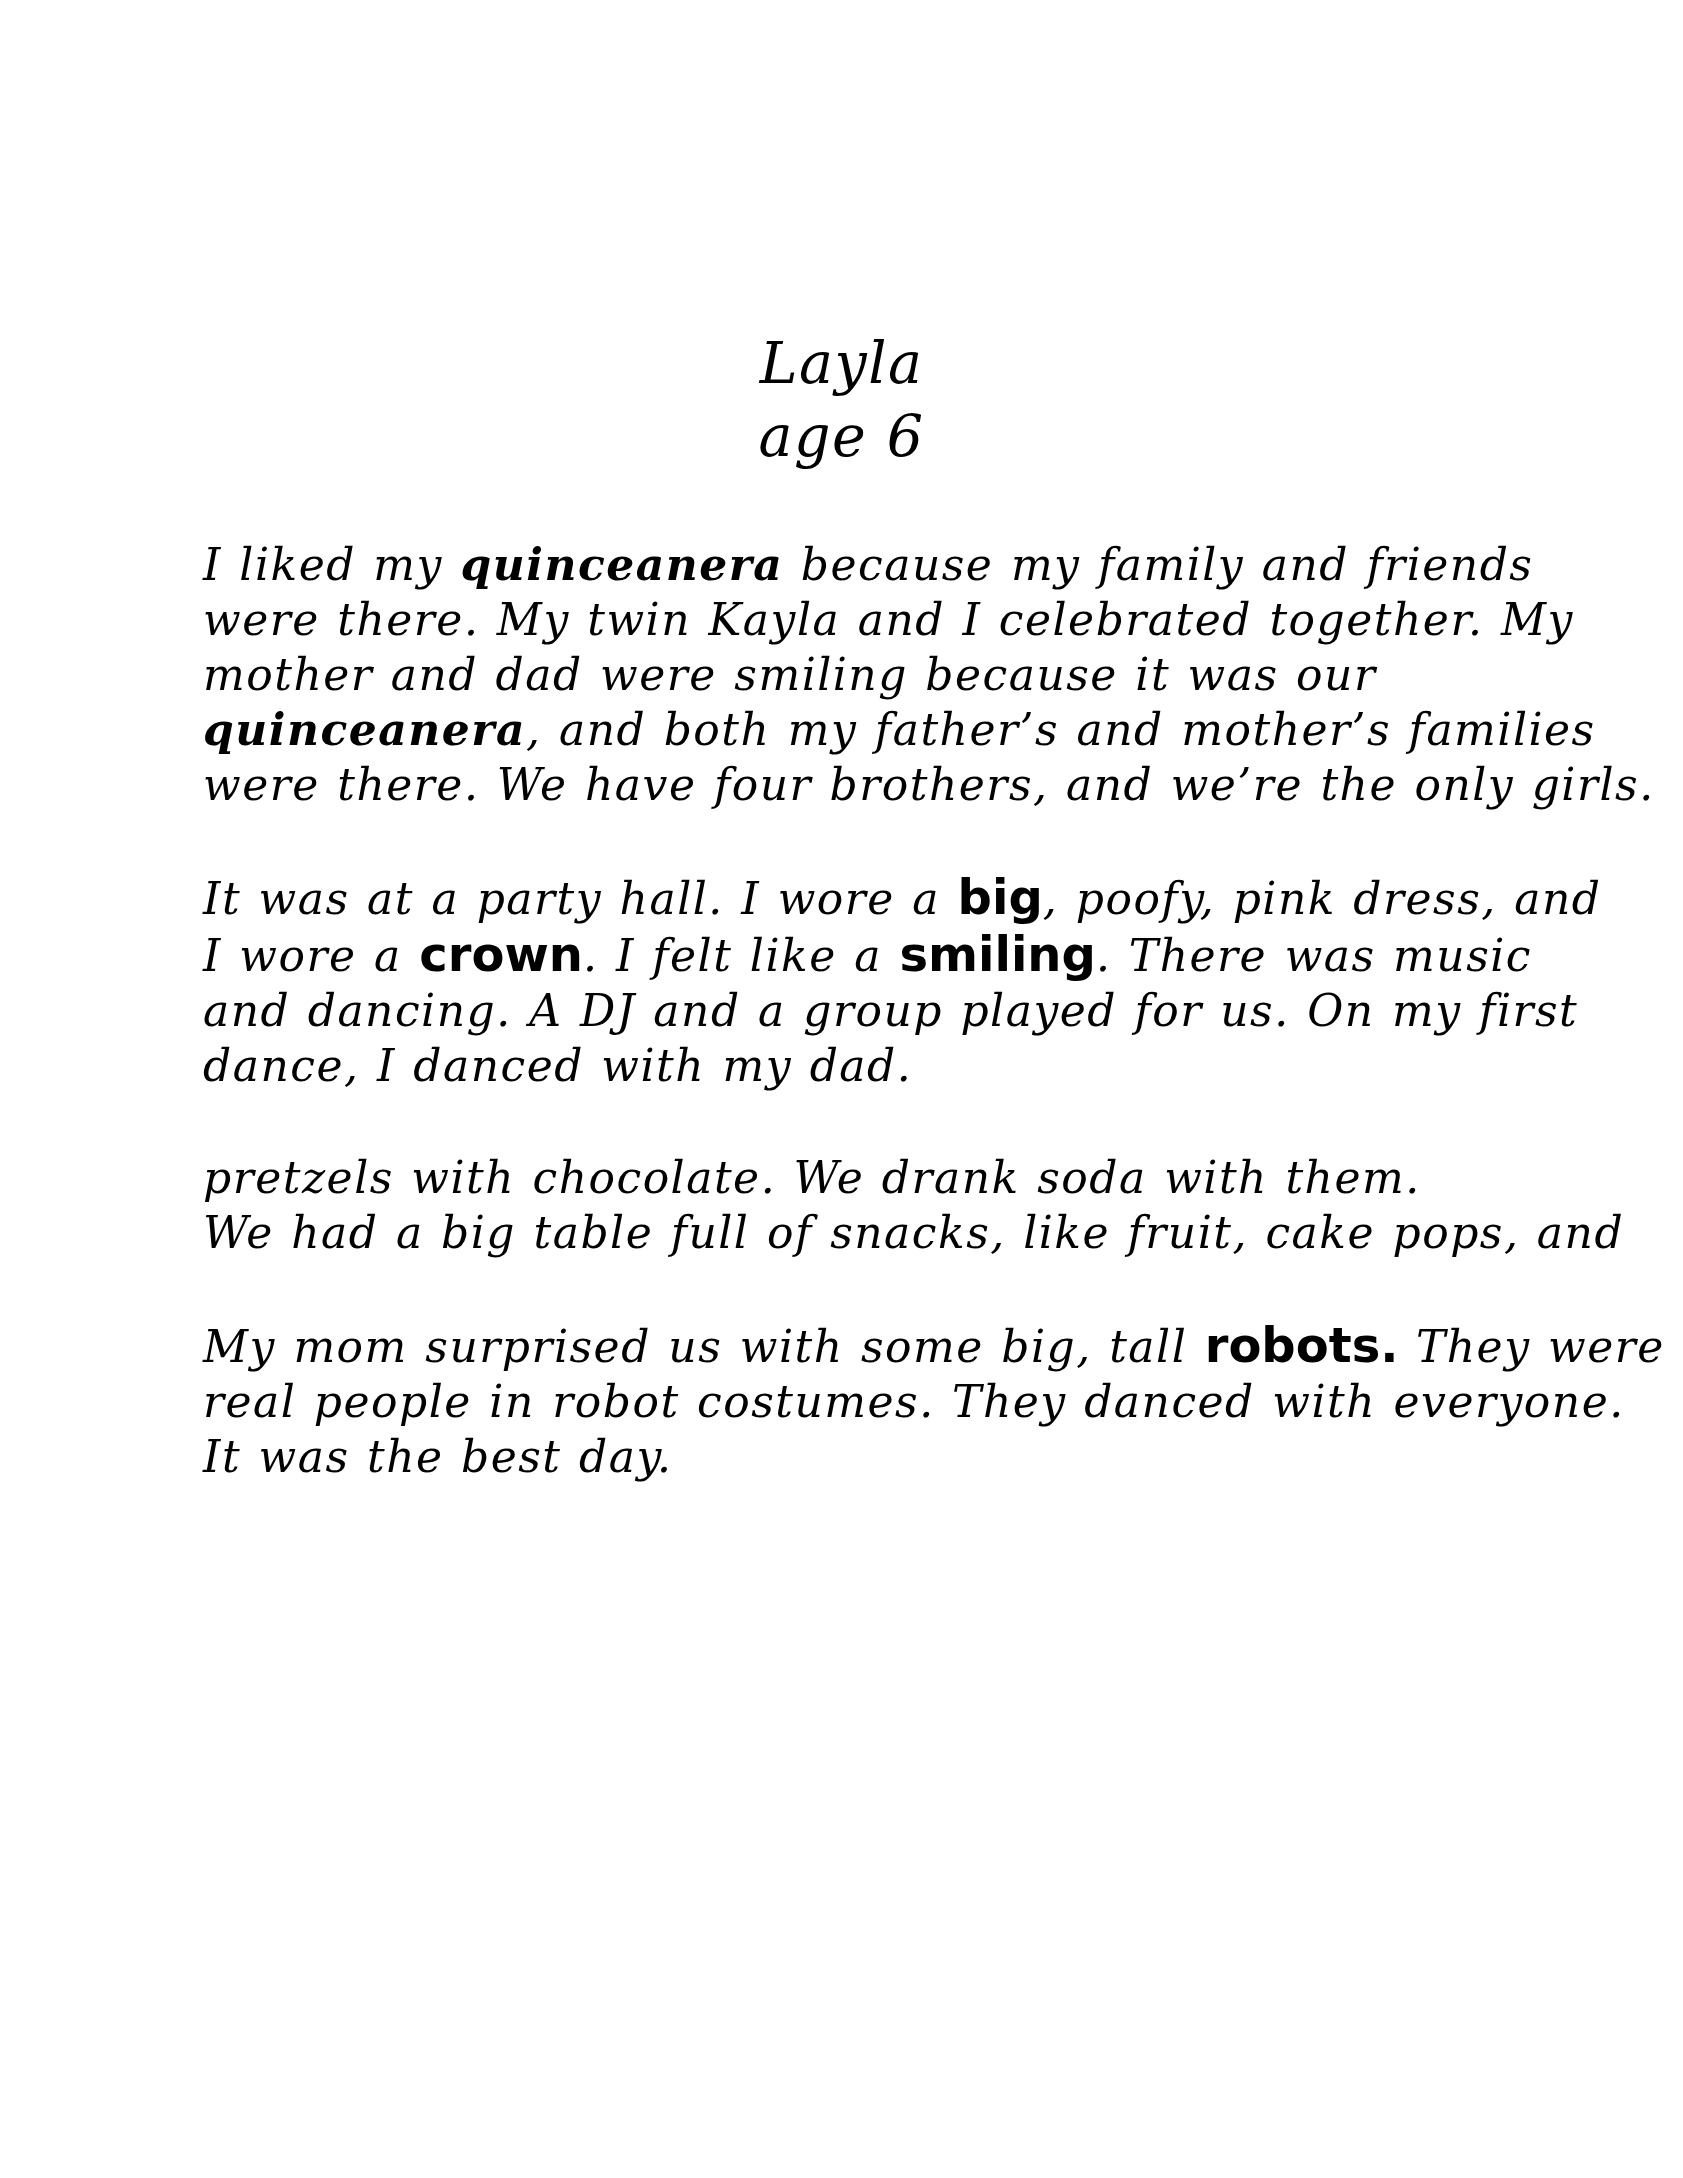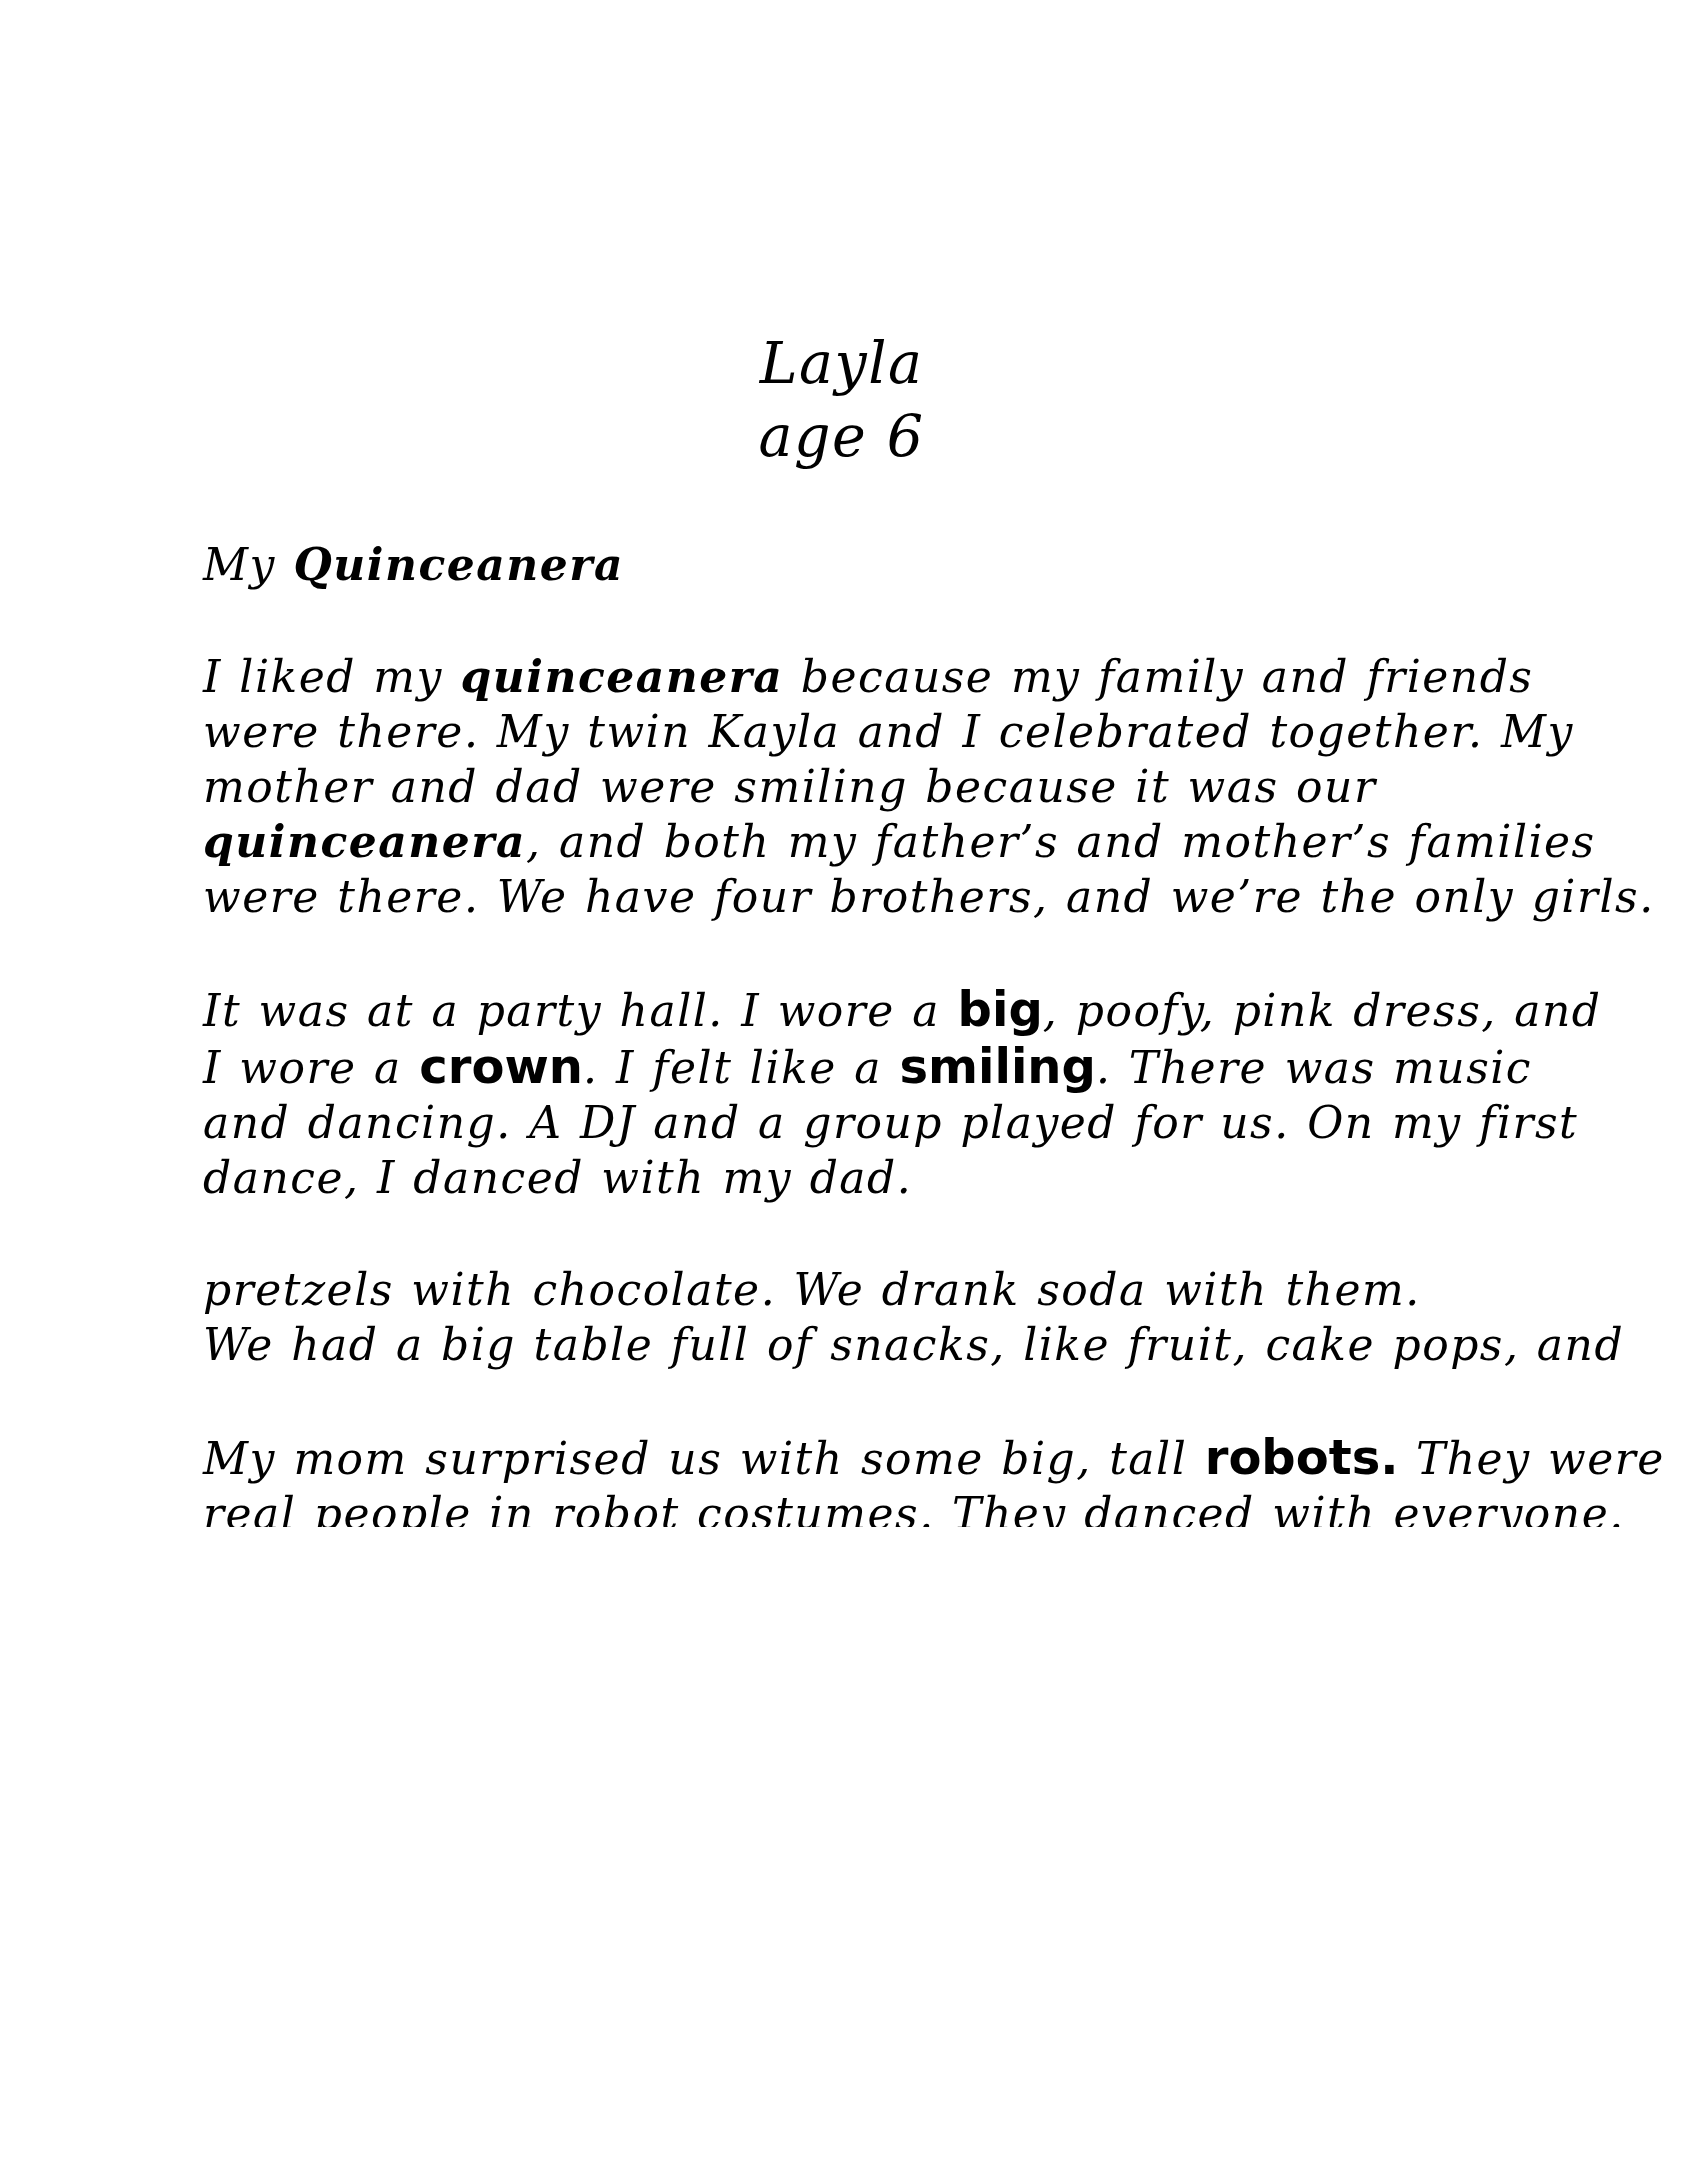--- a/index.html
+++ b/index.html
@@ -74,21 +74,20 @@
 
 <div class="sheet">
 
   <header class="essay-header">
     <div>Layla</div>
     <div>age 6</div>
   </header>
 
   <div class="content">
 
-    <h1 class="essay-title"><span class="script">My </span><span class="bscript">Quinceanera</span></h1>
 
     <section class="para">
       <div class="line"><span class="script">I liked my </span><span class="bscript">quinceanera</span><span class="script"> because my family and friends</span></div>
       <div class="line"><span class="script">were there. My twin Kayla and I celebrated together. My</span></div>
       <div class="line"><span class="script">mother and dad were smiling because it was our</span></div>
       <div class="line"><span class="bscript">quinceanera</span><span class="script">, and both my father’s and mother’s families</span></div>
       <div class="line"><span class="script">were there. We have four brothers, and we’re the only girls.</span></div>
     </section>
 
     <section class="para">

